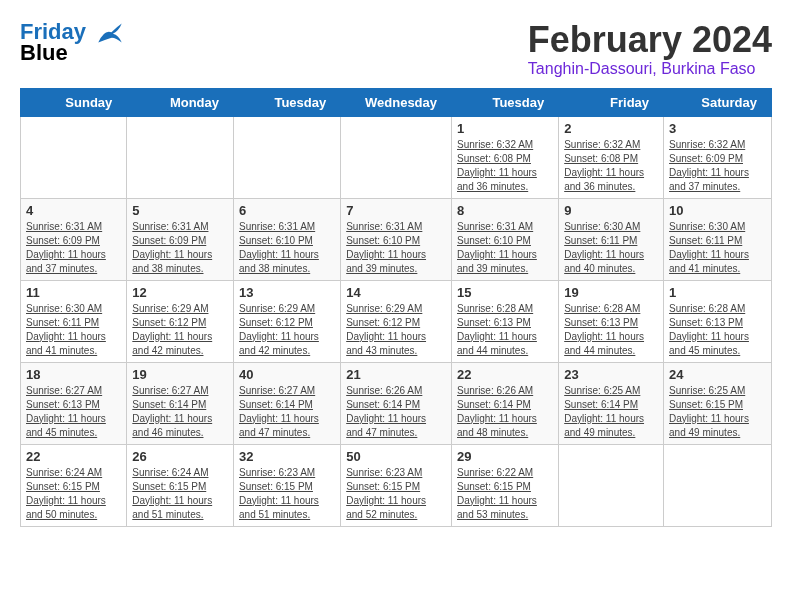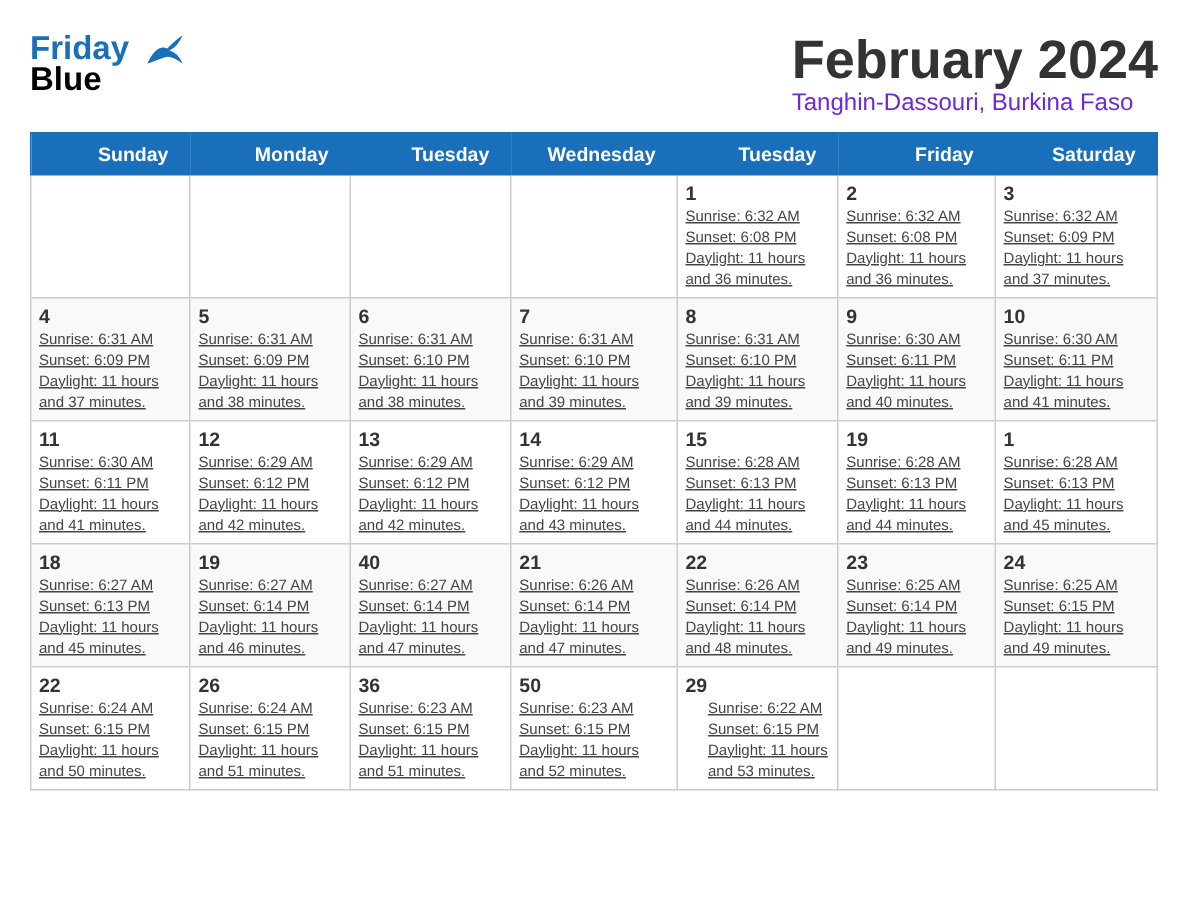--- a/index.html
+++ b/index.html
@@ -308,36 +308,36 @@
 and 50 minutes.</div>
         </td>
         <td>
           <div class="day-number">26</div>
           <div class="day-info" style="white-space: pre-line;">Sunrise: 6:24 AM
 Sunset: 6:15 PM
 Daylight: 11 hours
 and 51 minutes.</div>
         </td>
         <td>
-          <div class="day-number">36</div>
+          <div class="day-number">32</div>
           <div class="day-info" style="white-space: pre-line;">Sunrise: 6:23 AM
 Sunset: 6:15 PM
 Daylight: 11 hours
 and 51 minutes.</div>
         </td>
         <td>
           <div class="day-number">50</div>
           <div class="day-info" style="white-space: pre-line;">Sunrise: 6:23 AM
 Sunset: 6:15 PM
 Daylight: 11 hours
 and 52 minutes.</div>
         </td>
         <td>
           <div class="day-number">29</div>
-          <div class="day-info" style="white-space: pre-line; margin-left: 15px;">Sunrise: 6:22 AM
+          <div class="day-info" style="white-space: pre-line;">Sunrise: 6:22 AM
 Sunset: 6:15 PM
 Daylight: 11 hours
 and 53 minutes.</div>
         </td>
         <td class="empty-cell"></td>
         <td class="empty-cell"></td>
       </tr>
     </tbody>
 </table>
 

